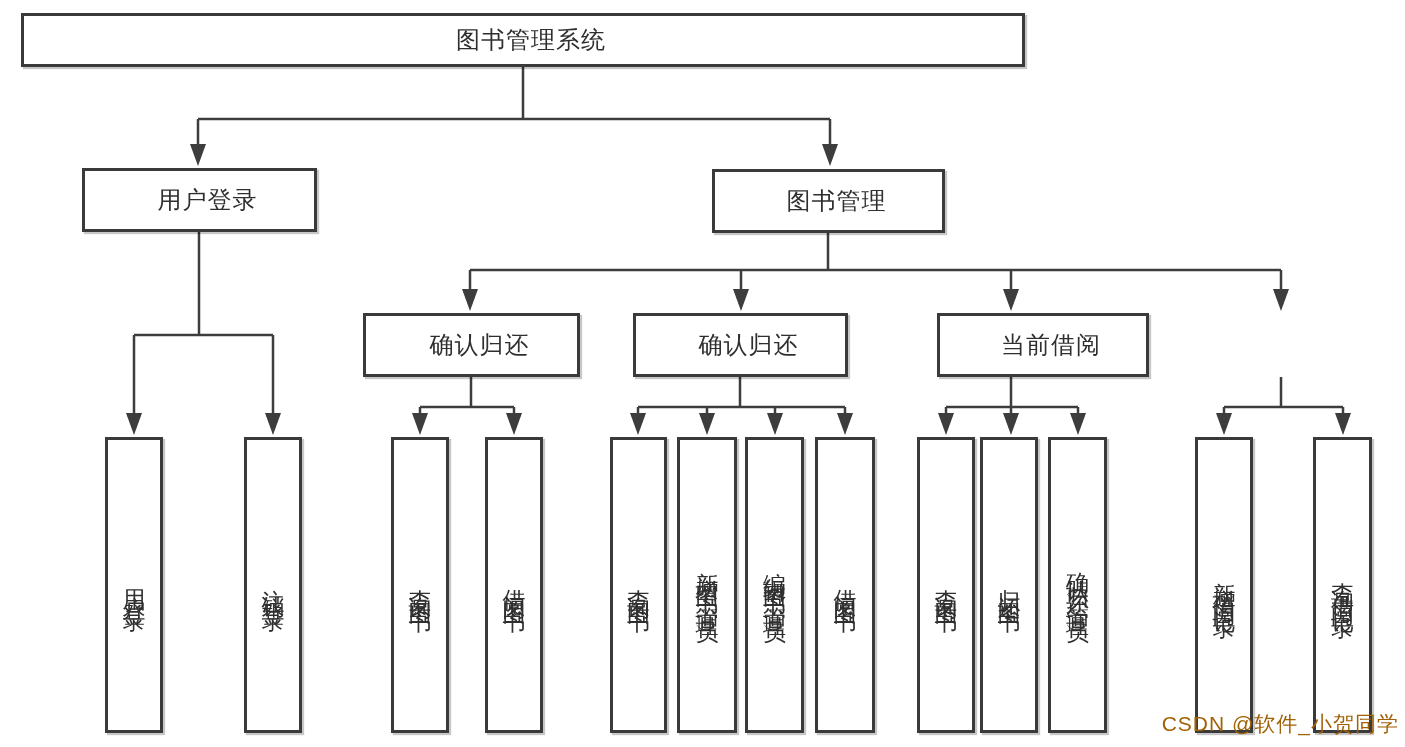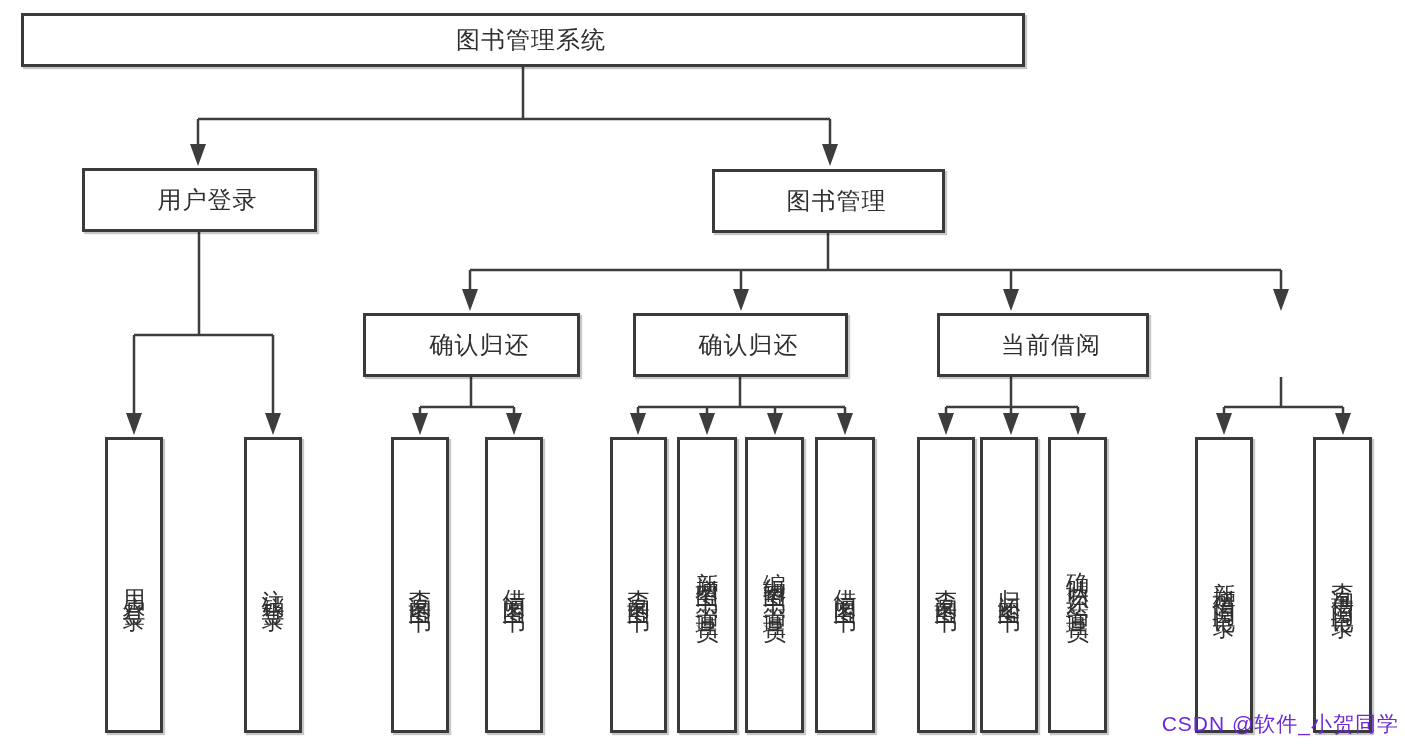--- a/index.html
+++ b/index.html
@@ -65,21 +65,21 @@
   .lf8  { left: 917px;  width: 58px; }
   .lf9  { left: 980px;  width: 58px; }
   .lf10 { left: 1048px; width: 59px; letter-spacing: 5px; }
   .lf11 { left: 1195px; width: 58px; }
   .lf12 { left: 1313px; width: 59px; }
   .watermark {
     position: absolute;
     right: 6px;
     top: 710px;
     font-size: 21px;
-    color: #6d28d9;
+    color: #a16207;
     letter-spacing: 1px;
     z-index: 5;
     white-space: nowrap;
   }
 </style>
 </head>
 <body>
 
 <div id="canvas">
 

